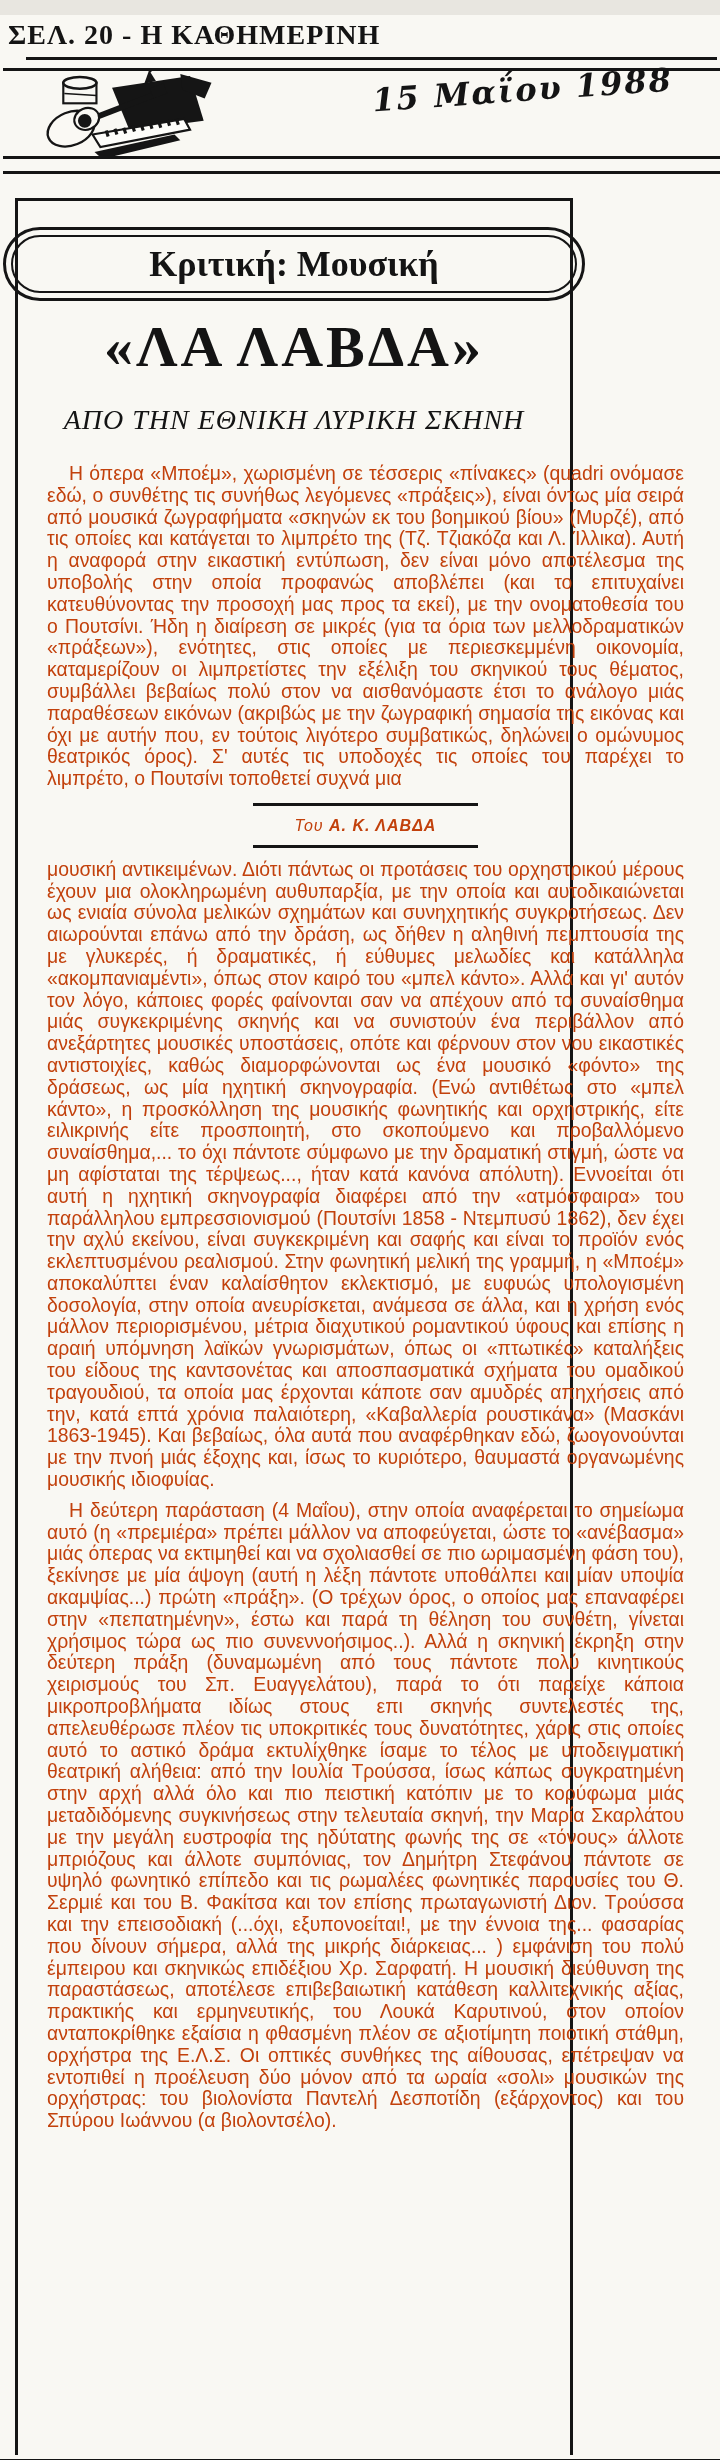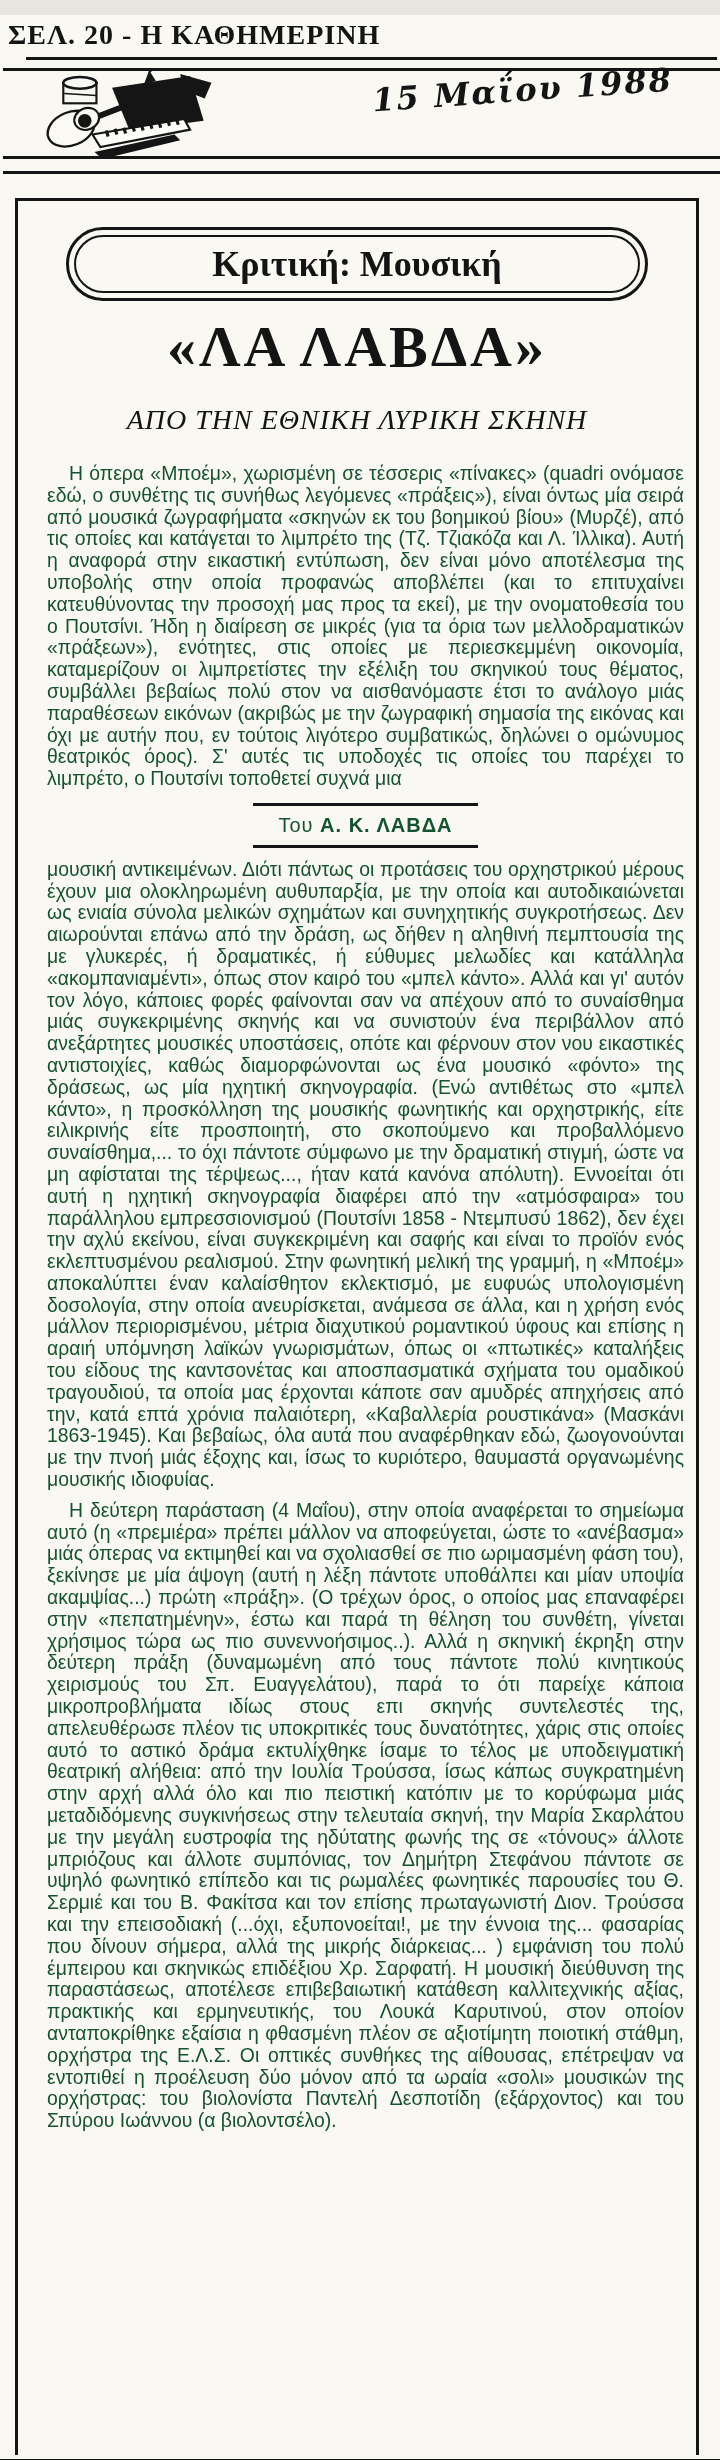--- a/index.html
+++ b/index.html
@@ -27,21 +27,21 @@
   .illustration{position:absolute;left:36px;top:54px;width:195px;height:92px;}
   .hand-date{
     position:absolute;left:372px;top:56px;width:300px;
     font-family:"DejaVu Serif", serif;
     font-style:italic;font-weight:bold;
     font-size:32px;letter-spacing:2px;
     transform:rotate(-4deg);
     white-space:nowrap;
   }
   .article-box{
-    position:absolute;left:15px;top:183px;width:684px;height:2257px;
+    position:absolute;left:15px;top:183px;width:558px;height:2257px;
     border:3px solid #151515;border-bottom:none;
     box-sizing:border-box;
   }
   .pill{
     position:absolute;left:50%;transform:translateX(-50%);top:26px;
     width:582px;height:74px;
     border:3px solid #151515;border-radius:40px;
     box-sizing:border-box;
   }
   .pill-inner{
@@ -65,34 +65,34 @@
     text-align:center;
     font-weight:normal;font-style:italic;font-size:28px;letter-spacing:1px;
     font-family:"Liberation Serif", serif;
     white-space:nowrap;
   }
   .bodycopy{
     position:absolute;left:29px;top:262px;width:637px;
     font-family:"Liberation Sans", sans-serif;
     font-size:19.4px;line-height:21.8px;
     text-align:justify;
-    color:#14532d;
+    color:#c2410c;
     hyphens:auto;
   }
   .bodycopy p{margin:0;}
   .para-indent{text-indent:22px;}
   .para-gap{margin-top:9px !important;}
   .byline-block{
     width:240px;margin:13px auto 11px auto;
     text-align:center;
   }
   .byline-rule{height:3px;background:#151515;width:225px;margin:0 auto;}
   .byline-text{
     font-family:"Liberation Sans", sans-serif;
-    font-size:20px;
+    font-style:italic;font-size:16px;
     padding:9px 0 8px 0;
     letter-spacing:1px;
     white-space:nowrap;
   }
   .byline-name{font-weight:bold;}
 </style>
 </head>
 <body>
 
 <div class="page">

